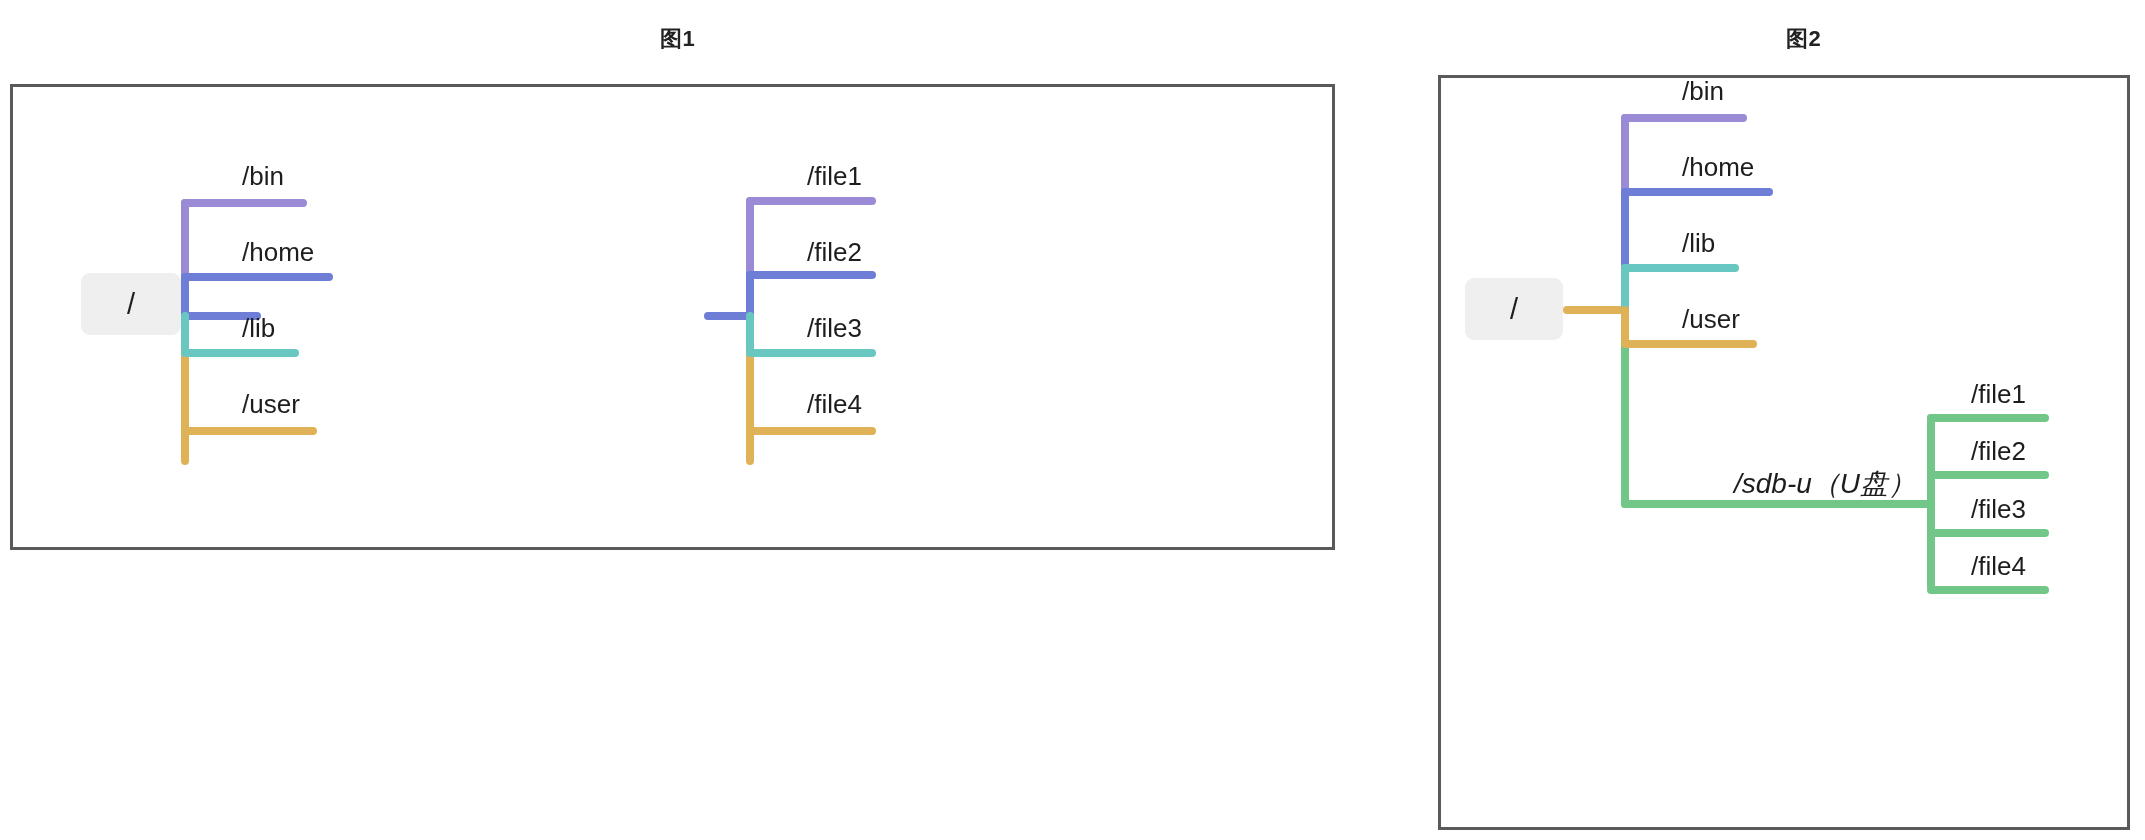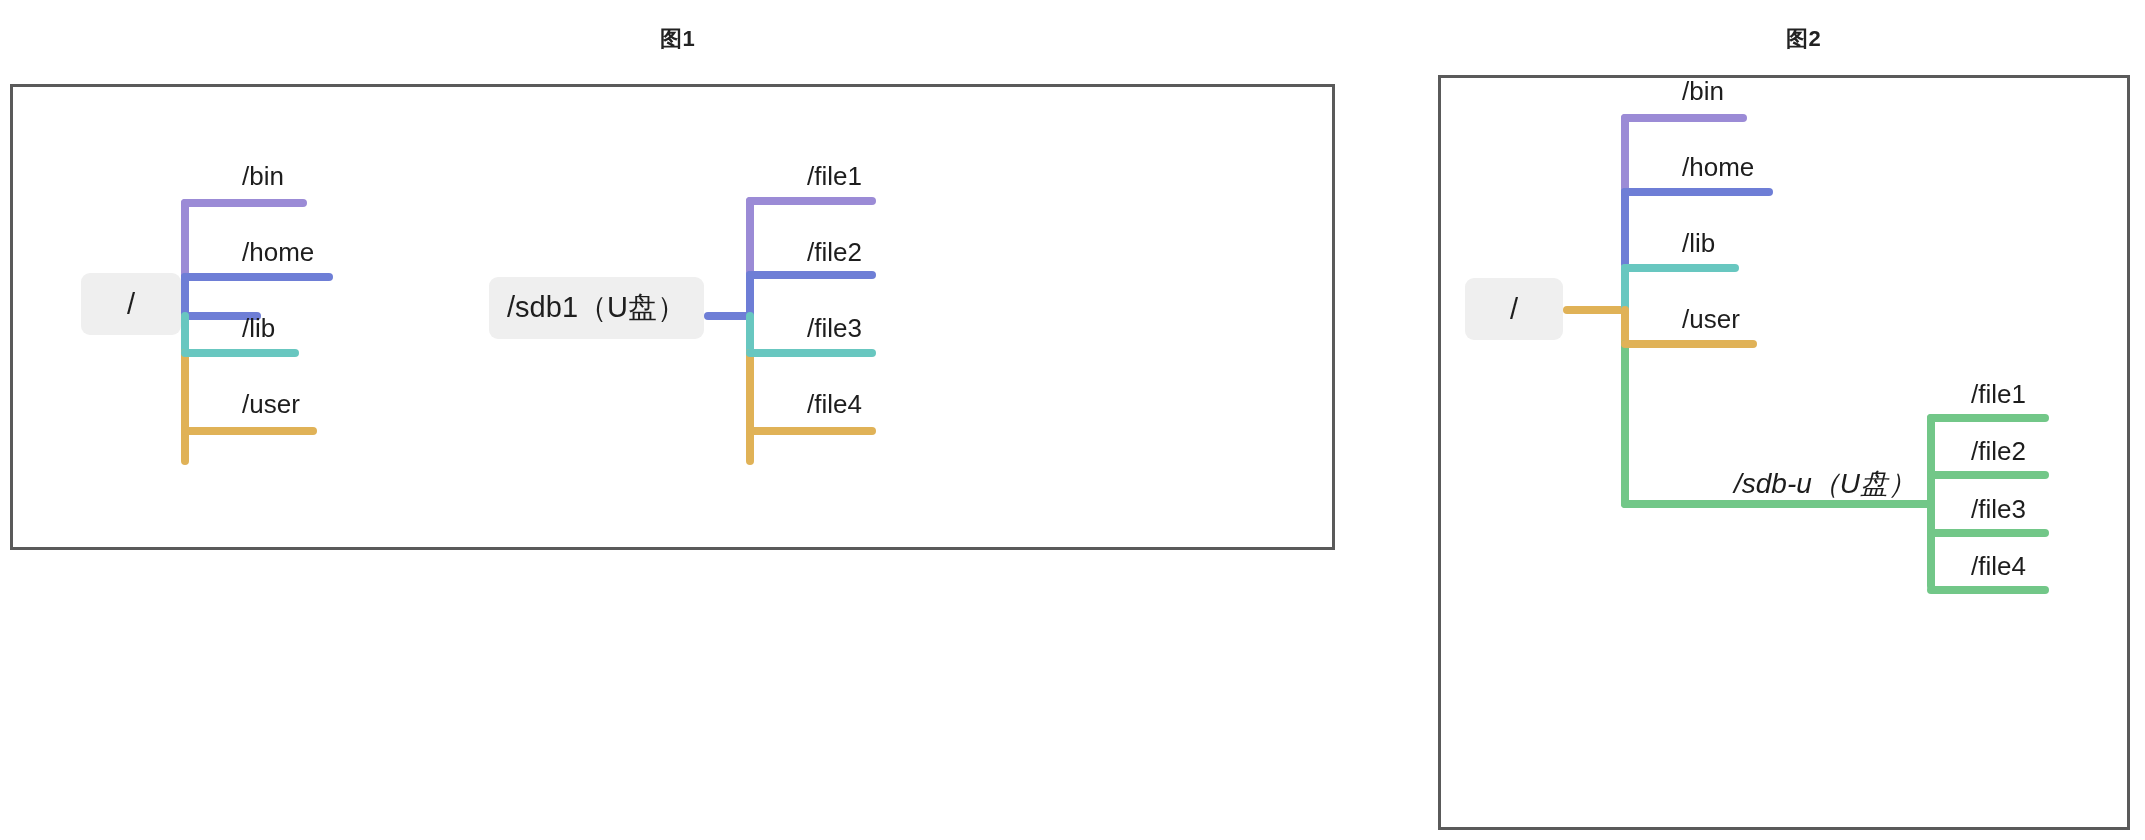--- a/index.html
+++ b/index.html
@@ -78,23 +78,20 @@
     <div class="h" style="left:168px;top:112px;width:126px;height:8px;background:#9b8bd6;"></div>
     <div class="h" style="left:168px;top:186px;width:152px;height:8px;background:#6e7ed6;"></div>
     <div class="h" style="left:168px;top:262px;width:118px;height:8px;background:#68c7c0;"></div>
     <div class="h" style="left:168px;top:340px;width:136px;height:8px;background:#e0b257;"></div>
 
     <div class="lbl" style="left:229px;top:76px;">/bin</div>
     <div class="lbl" style="left:229px;top:152px;">/home</div>
     <div class="lbl" style="left:229px;top:228px;">/lib</div>
     <div class="lbl" style="left:229px;top:304px;">/user</div>
 
-    <div class="node device" style="left:476px;top:190px;width:215px;height:62px;">
-      <span>/sdb1（U盘）</span>
-    </div>
 
     <div class="h" style="left:691px;top:225px;width:50px;height:8px;background:#6e7ed6;"></div>
 
     <div class="v" style="left:733px;top:110px;width:8px;height:120px;background:#9b8bd6;"></div>
     <div class="v" style="left:733px;top:184px;width:8px;height:46px;background:#6e7ed6;"></div>
     <div class="v" style="left:733px;top:225px;width:8px;height:80px;background:#68c7c0;"></div>
     <div class="v" style="left:733px;top:262px;width:8px;height:116px;background:#e0b257;"></div>
 
     <div class="h" style="left:733px;top:110px;width:130px;height:8px;background:#9b8bd6;"></div>
     <div class="h" style="left:733px;top:184px;width:130px;height:8px;background:#6e7ed6;"></div>

